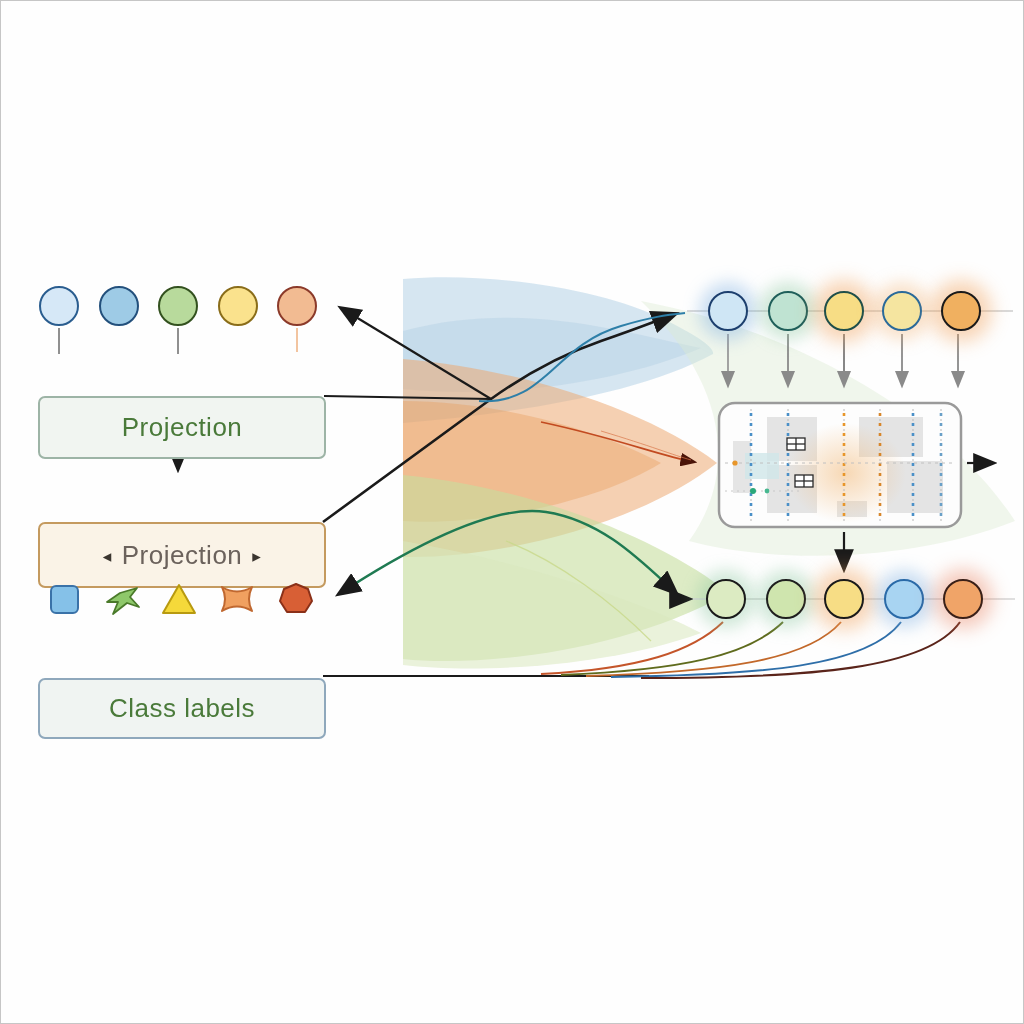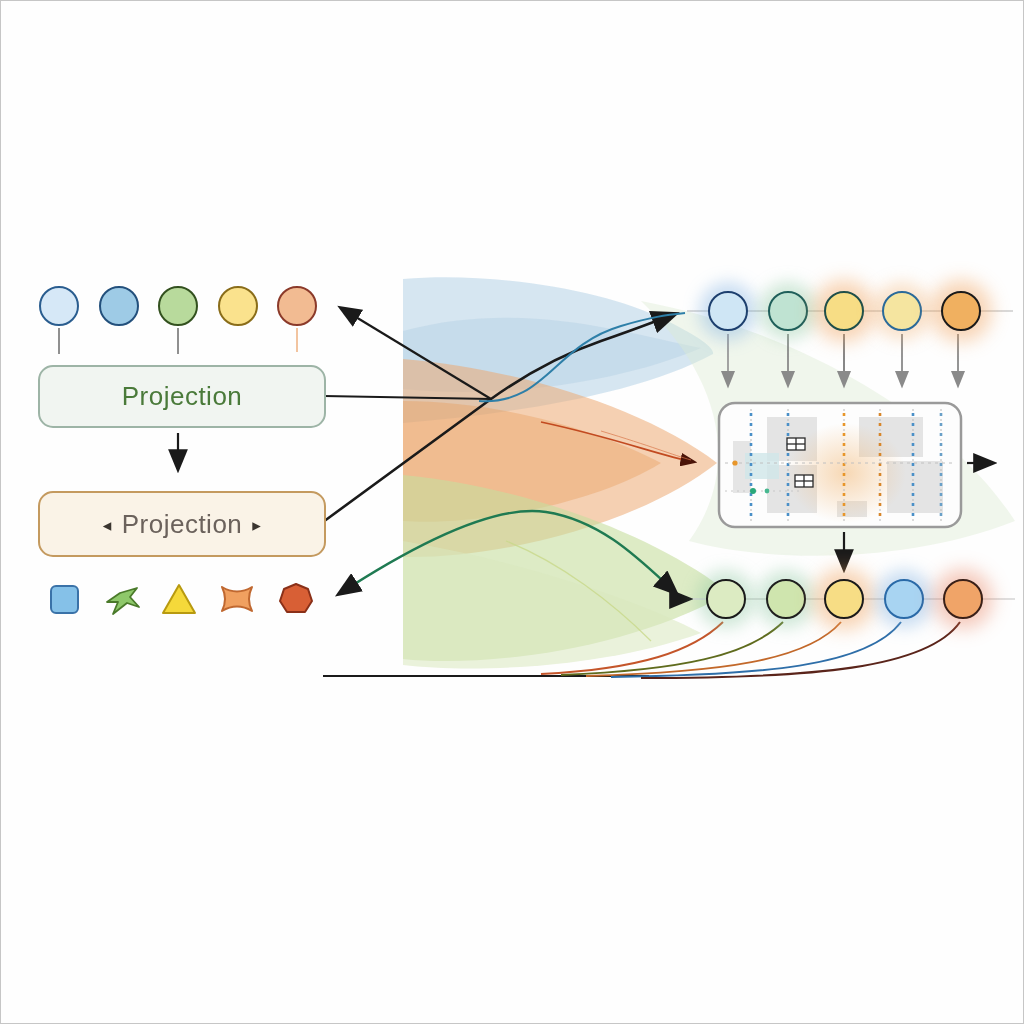--- a/index.html
+++ b/index.html
@@ -5,21 +5,21 @@
   html,body{margin:0;padding:0;background:#fff;}
   #canvas{
     position:relative;width:1022px;height:1022px;margin:0 auto;
     background:#fefefe;border:1px solid #c6c6c6;overflow:hidden;
     font-family:"Liberation Sans", sans-serif;
   }
   svg.layer{position:absolute;left:0;top:0;}
   
   .label-box{
     position:absolute;display:flex;align-items:center;justify-content:center;
-    border-radius:15px;font-size:26px;letter-spacing:.5px;
+    border-radius:7px;font-size:26px;letter-spacing:.5px;margin-top:31px;
   }
   .box-proj-top{left:37px;top:364px;width:284px;height:59px;
     background:#f1f5f1;border:2px solid #9db4a6;color:#4a7a3a;}
   .box-proj-mid{left:37px;top:490px;width:284px;height:62px;
     background:#faf3e7;border:2px solid #c49a5f;color:#6b625c;}
   .box-class{left:37px;top:646px;width:284px;height:57px;
     background:#f0f4f2;border:2px solid #8fa8bc;color:#4a7a3a;}
   .glyph{font-size:17px;color:#3a352f;margin:0 10px;position:relative;top:1px;}
   
   .tok{position:absolute;width:40px;height:40px;border-radius:50%;box-sizing:border-box;}
@@ -215,20 +215,23 @@
     <svg width="40" height="40">
         <path d="M5,8 Q20,17 35,8 Q29,20 35,32 Q20,23 5,32 Q11,20 5,8 Z" fill="#f0a060" stroke="#c06830" stroke-width="2" stroke-linejoin="round"></path>
       </svg>
   </div>
   <div class="marker" style="left:275px;top:578px;">
     <svg width="40" height="40">
         <polygon points="20,5 32,10 36,22 29,33 11,33 4,22 8,10" fill="#d85f35" stroke="#8a3018" stroke-width="2" stroke-linejoin="round"></polygon>
       </svg>
   </div>
 
+  <div class="label-box box-class">
+    <span>Class labels</span>
+  </div>
 
   <div class="tok b25 rt1 glow-blue" style="left:707px;top:290px;"></div>
   <div class="tok b25 rt2 glow-green" style="left:767px;top:290px;"></div>
   <div class="tok b25 rt3 glow-orange" style="left:823px;top:290px;"></div>
   <div class="tok b25 rt4 glow-orange-soft" style="left:881px;top:290px;"></div>
   <div class="tok b25 rt5 glow-orange" style="left:940px;top:290px;"></div>
 
   <div class="tok b25 rb1 glow-green" style="left:705px;top:578px;"></div>
   <div class="tok b25 rb2 glow-green" style="left:765px;top:578px;"></div>
   <div class="tok b25 rb3 glow-orange" style="left:823px;top:578px;"></div>

